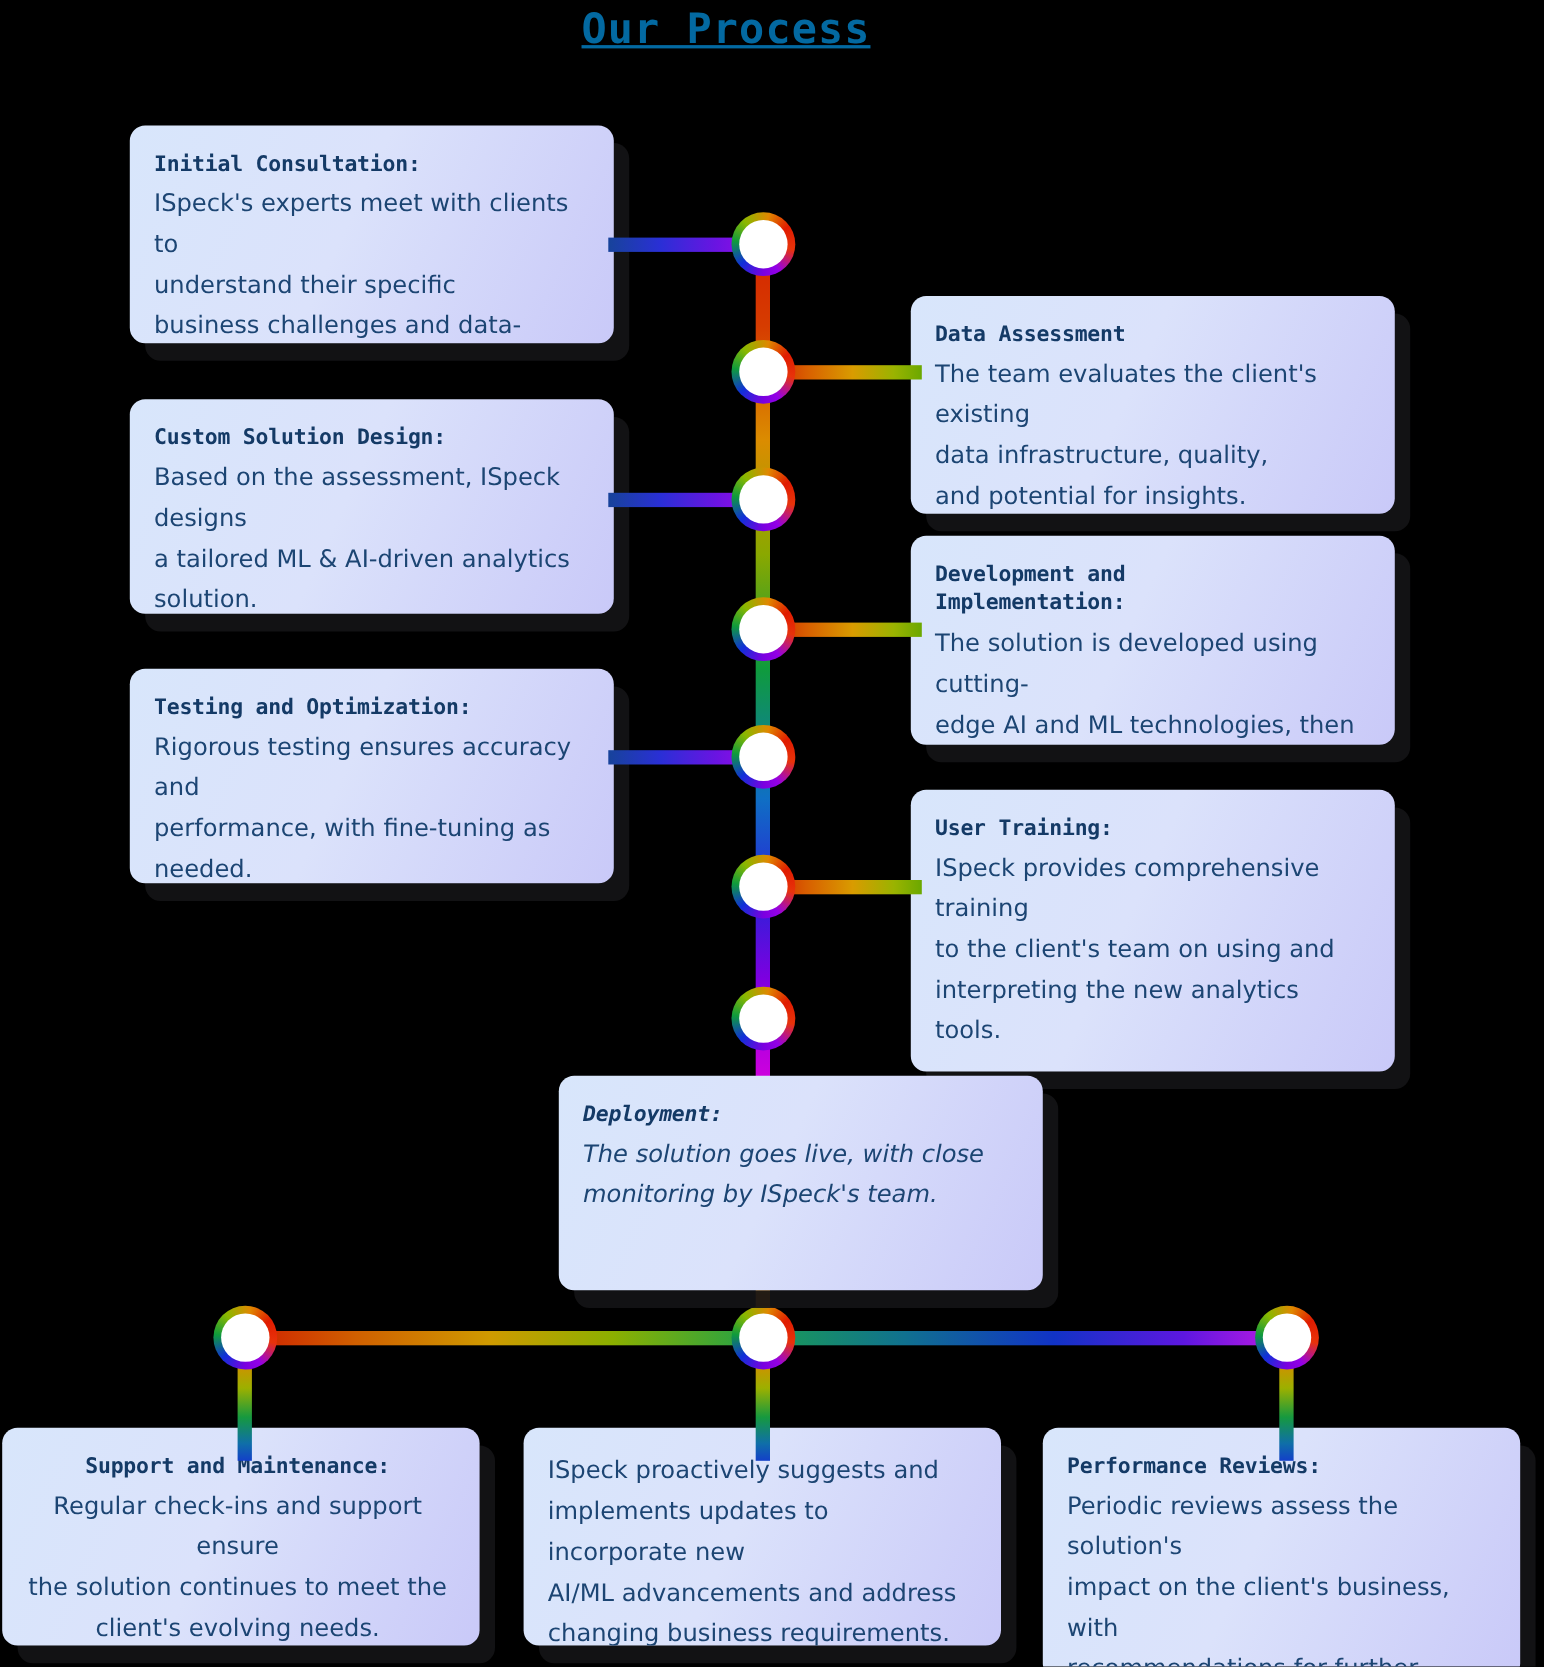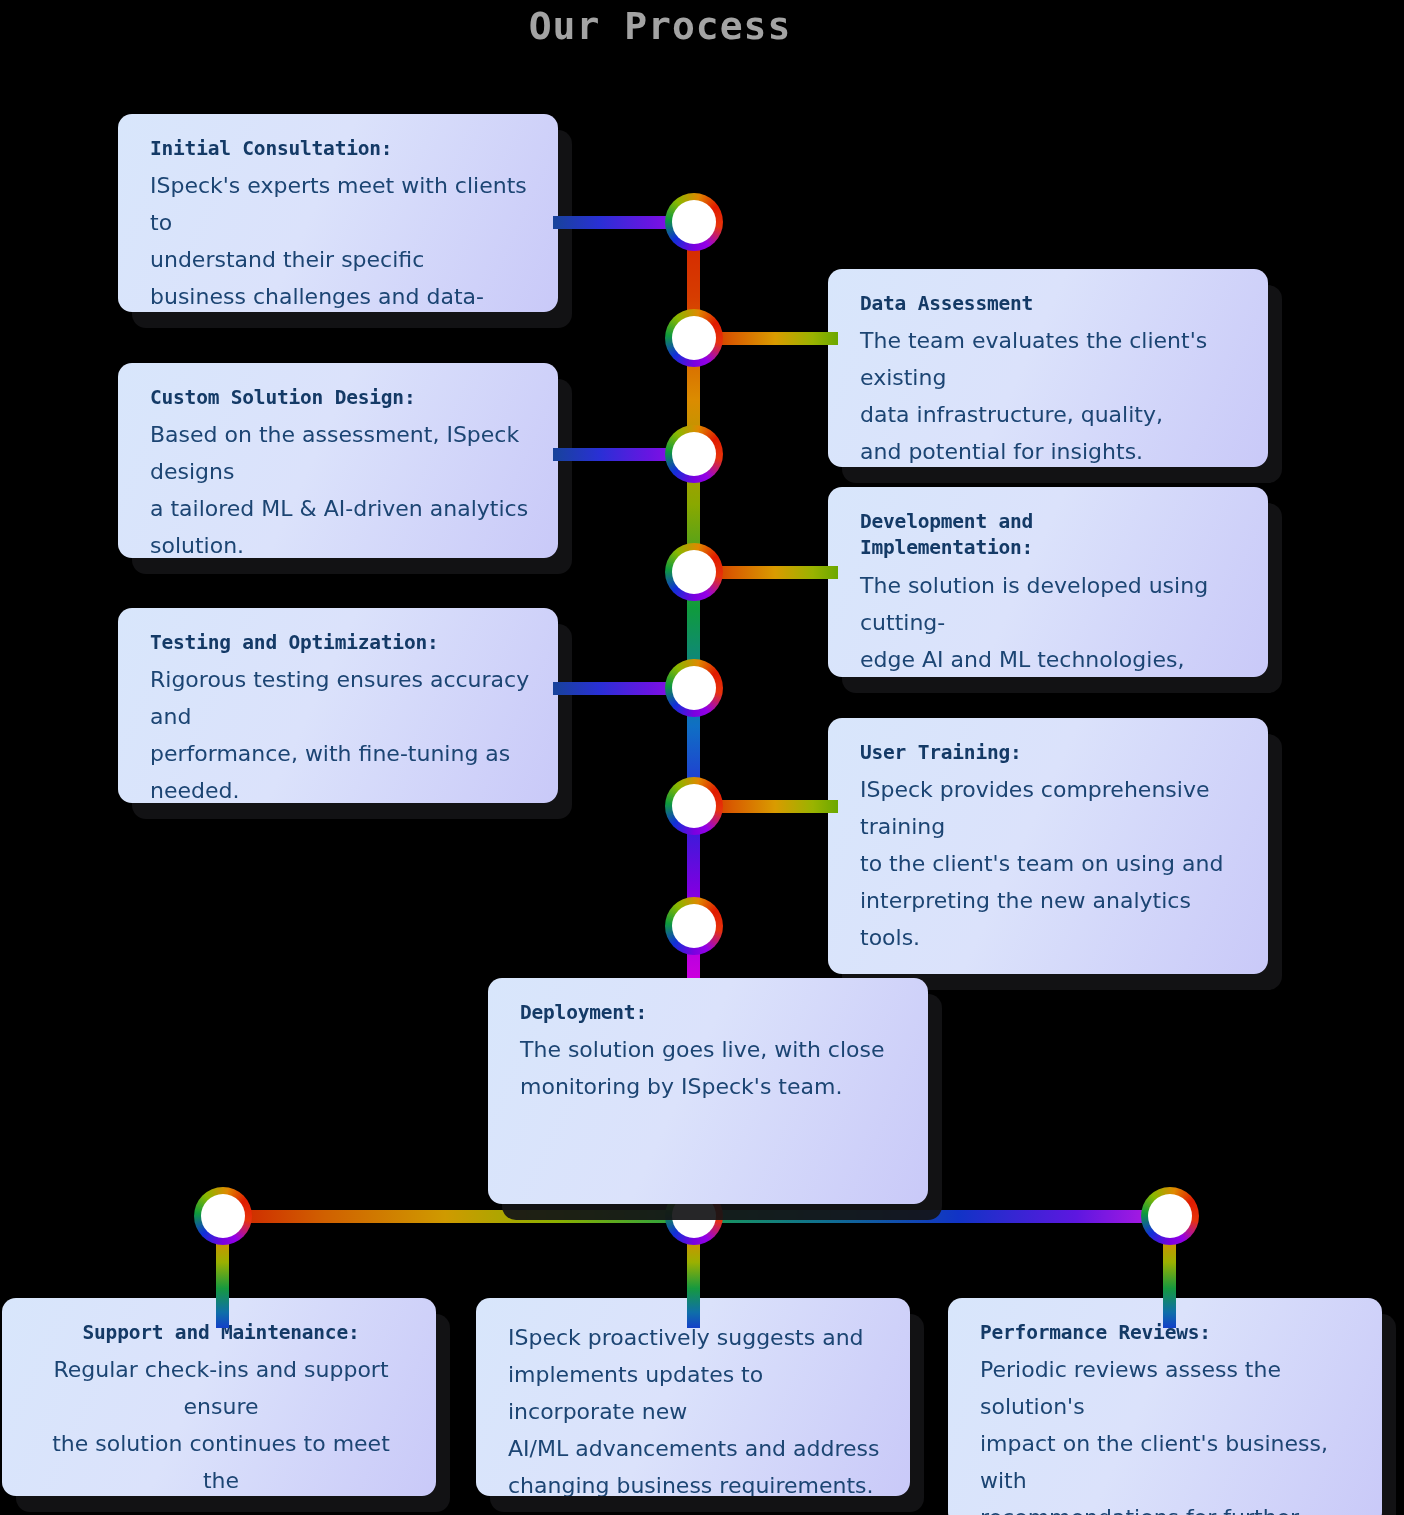--- a/index.html
+++ b/index.html
@@ -21,30 +21,31 @@
   .page-title {
     position: absolute;
     top: 4px;
     left: 0;
     width: 1320px;
     text-align: center;
     font-family: "DejaVu Sans Mono", "Liberation Mono", monospace;
     font-size: 38px;
     font-weight: bold;
     letter-spacing: 1px;
-    color: #a3a3a3;
+    color: #0369a1;
+    text-decoration: underline;
   }
 
   
   .card {
     position: absolute;
     border-radius: 14px;
     background: linear-gradient(115deg, #d8e6fb 0%, #dbe2fb 45%, #c9c9f8 100%);
     box-shadow: 14px 16px 0 rgba(20,20,22,0.92);
-    padding: 22px 28px 20px 32px;
+    padding: 22px 28px 20px 22px;
     overflow: hidden;
   }
 
   .card-title {
     font-family: "DejaVu Sans Mono", "Liberation Mono", monospace;
     font-size: 19.5px;
     font-weight: bold;
     color: #143a66;
     letter-spacing: -0.2px;
     line-height: 1.35;
@@ -209,21 +210,21 @@
 performance, with fine-tuning as needed.</div>
 </div>
 
 <div class="card" style="left:828px; top:718px; width:440px; height:256px;">
   <div class="card-title">User Training:</div>
   <div class="card-body">ISpeck provides comprehensive training
 to the client's team on using and
 interpreting the new analytics tools.</div>
 </div>
 
-<div class="card" style="left:488px; top:978px; width:440px; height:226px; z-index:8;">
+<div class="card" style="left:508px; top:978px; width:440px; height:195px; z-index:8;font-style:italic;">
   <div class="card-title">Deployment:</div>
   <div class="card-body">The solution goes live, with close
 monitoring by ISpeck's team.</div>
 </div>
 
 <div class="card" style="left:2px; top:1298px; width:434px; height:198px;text-align:center;">
   <div class="card-title">Support and Maintenance:</div>
   <div class="card-body">Regular check-ins and support ensure
 the solution continues to meet the
 client's evolving needs.</div>

